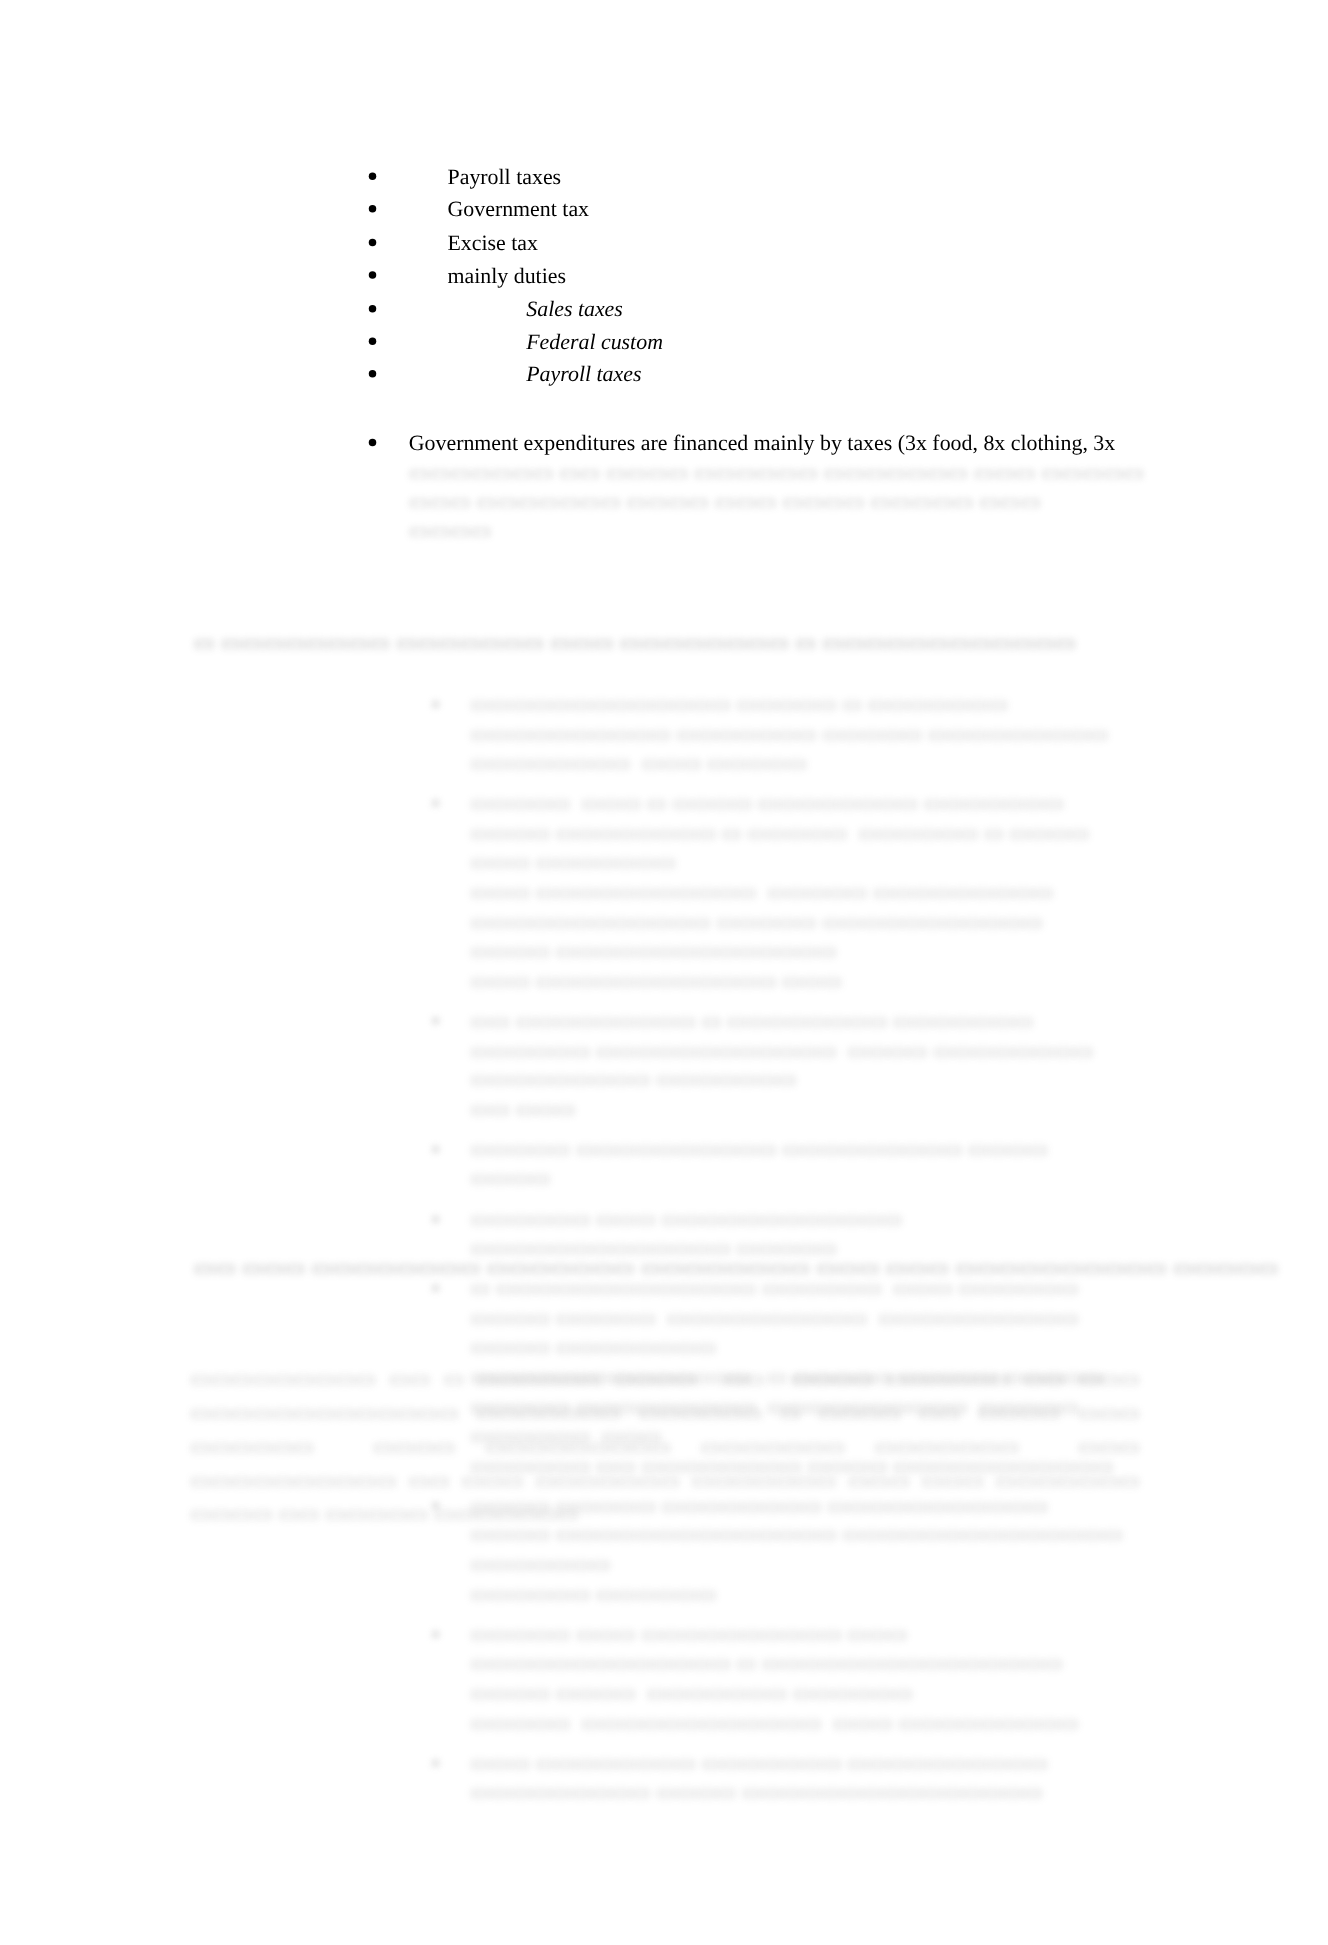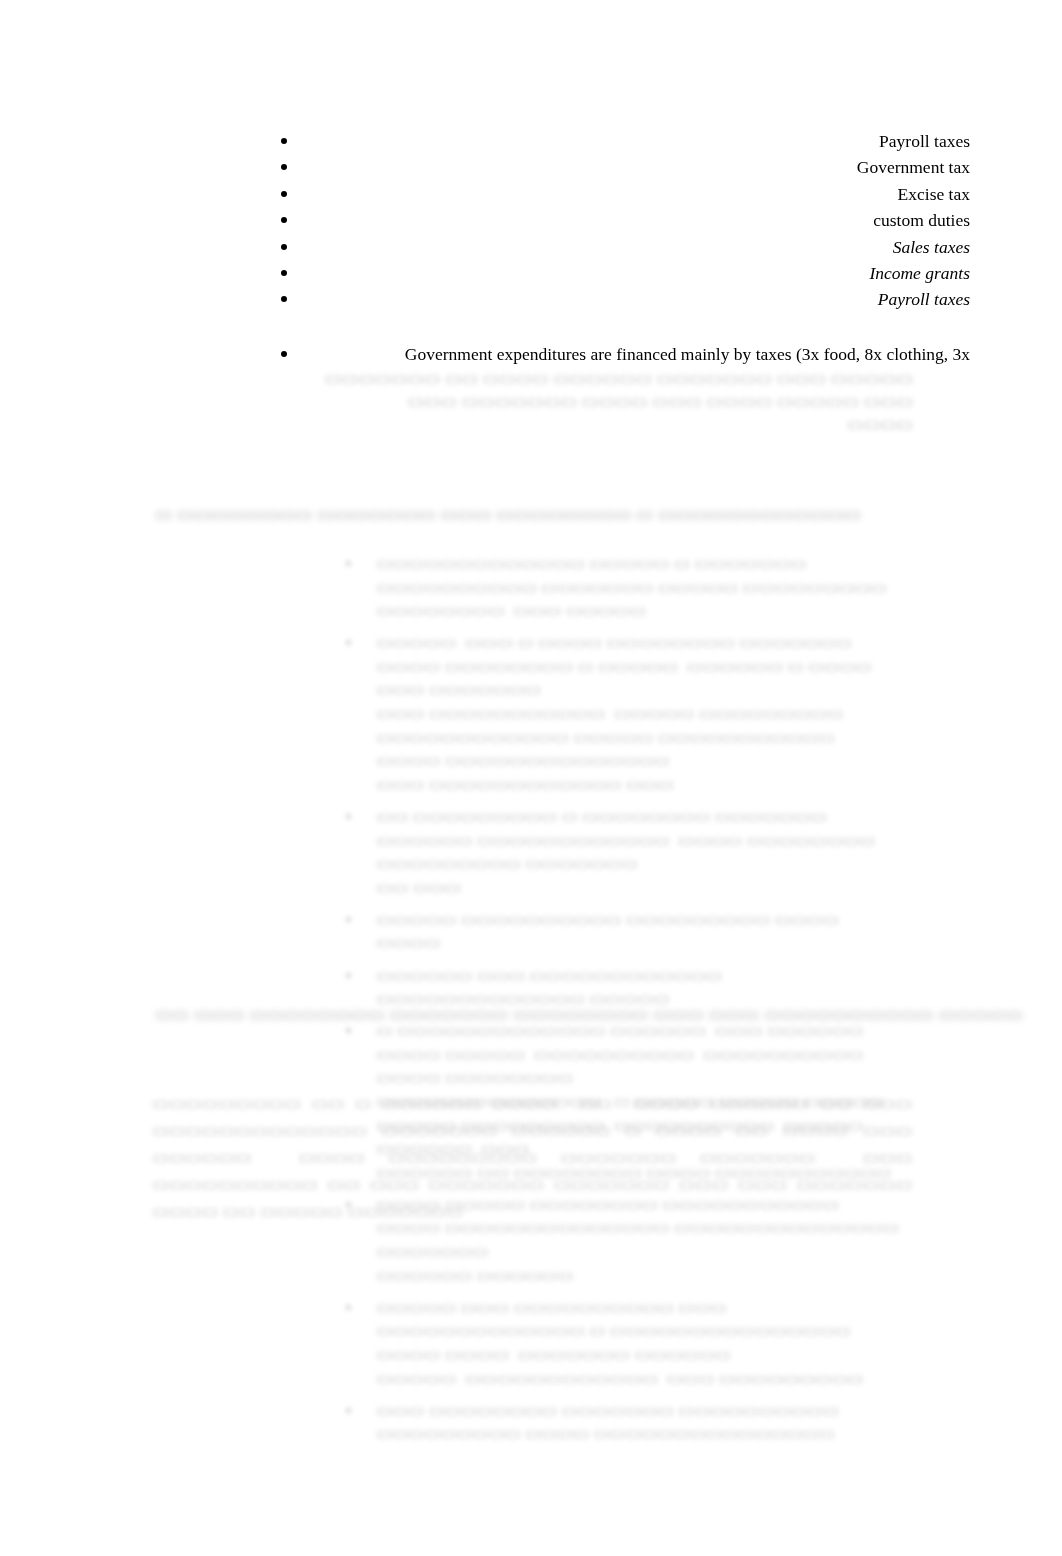--- a/index.html
+++ b/index.html
@@ -18,24 +18,23 @@
 
   .page {
     position: absolute;
     inset: 0;
     background: #ffffff;
   }
 
   
   .toplist {
     position: absolute;
-    left: 270px;
+    left: 284px;
     top: 128px;
     width: 700px;
-    text-align: right;
   }
   .li {
     position: relative;
     min-height: 26.4px;
     line-height: 26.4px;
     font-size: 17.5px;
   }
   .bullet {
     position: absolute;
     left: 11px;
@@ -156,31 +155,31 @@
       <span class="txt">Government tax</span>
     </div>
 
     <div class="li lv1">
       <span class="bullet"></span>
       <span class="txt">Excise tax</span>
     </div>
 
     <div class="li lv1">
       <span class="bullet"></span>
-      <span class="txt">custom duties</span>
+      <span class="txt">mainly duties</span>
     </div>
 
     <div class="li lv2">
       <span class="bullet"></span>
       <span class="txt">Sales taxes</span>
     </div>
 
     <div class="li lv2">
       <span class="bullet"></span>
-      <span class="txt">Income grants</span>
+      <span class="txt">Federal custom</span>
     </div>
 
 
     <div class="li lv2">
       <span class="bullet"></span>
       <span class="txt">Payroll taxes</span>
     </div>
 
 
 

